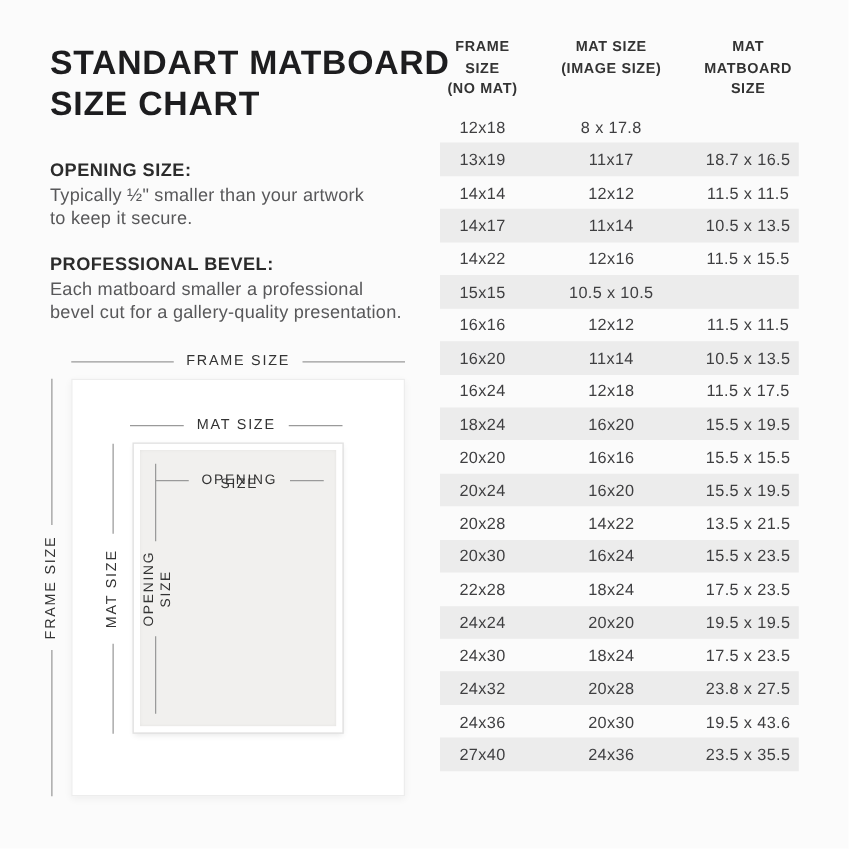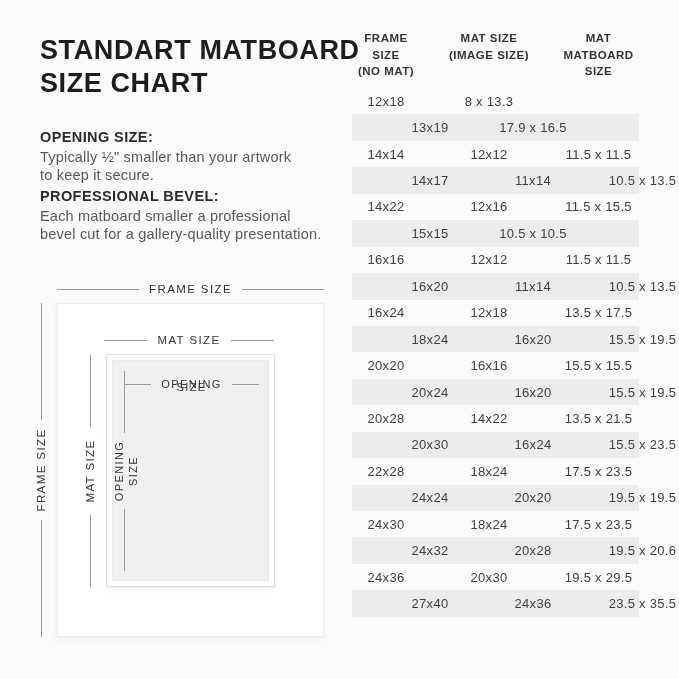--- a/index.html
+++ b/index.html
@@ -12,21 +12,21 @@
   }
 
   
   .page-title {
     position:absolute; left:40px; top:34px;
     font-size:27px; font-weight:700; letter-spacing:.6px;
     line-height:1.24; color:#1d1d1f; white-space:pre-line;
   }
   .section { position:absolute; left:40px; width:300px; }
   .sec-opening { top:129px; }
-  .sec-bevel  { top:188px; }
+  .sec-bevel  { top:204px; }
   .section h3 {
     font-size:14.5px; font-weight:700; letter-spacing:.4px;
     color:#2b2b2b; margin-bottom:3px;
   }
   .section p {
     font-size:14.5px; line-height:1.25; color:#58585a;
     letter-spacing:.2px; white-space:pre-line;
   }
 
   
@@ -86,21 +86,21 @@
   .thead .th {
     text-align:center; font-size:11.5px; font-weight:700;
     letter-spacing:.5px; color:#333; line-height:1.45;
     white-space:pre-line;
   }
   .tbody { position:absolute; left:352px; top:88px; width:287px; }
   .trow {
     display:grid; grid-template-columns:68px 138px 81px;
     height:26.45px; align-items:center;
   }
-  .trow.alt { background:#ececec;padding-left:44px; }
+  .trow.alt { background:#ececec; }
   .trow .td {
     text-align:center; font-size:13px; color:#3f3f41;
     letter-spacing:.3px; white-space:nowrap;
   }
 </style>
 </head>
 <body>
 
 <div class="canvas">
 
@@ -169,26 +169,27 @@
 (IMAGE SIZE)</div>
       <div class="th">MAT MATBOARD
 SIZE</div>
     </div>
   </div>
 
   <div class="tbody">
 
       <div class="trow">
         <div class="td">12x18</div>
-        <div class="td">8 x 13.3</div>
+        <div class="td">8 x 17.8</div>
       </div>
 
       <div class="trow alt">
         <div class="td">13x19</div>
-        <div class="td">17.9 x 16.5</div>
+        <div class="td">11x17</div>
+        <div class="td">18.7 x 16.5</div>
       </div>
 
       <div class="trow">
         <div class="td">14x14</div>
         <div class="td">12x12</div>
         <div class="td">11.5 x 11.5</div>
       </div>
 
       <div class="trow alt">
         <div class="td">14x17</div>
@@ -215,21 +216,21 @@
 
       <div class="trow alt">
         <div class="td">16x20</div>
         <div class="td">11x14</div>
         <div class="td">10.5 x 13.5</div>
       </div>
 
       <div class="trow">
         <div class="td">16x24</div>
         <div class="td">12x18</div>
-        <div class="td">13.5 x 17.5</div>
+        <div class="td">11.5 x 17.5</div>
       </div>
 
       <div class="trow alt">
         <div class="td">18x24</div>
         <div class="td">16x20</div>
         <div class="td">15.5 x 19.5</div>
       </div>
 
       <div class="trow">
         <div class="td">20x20</div>
@@ -269,27 +270,27 @@
 
       <div class="trow">
         <div class="td">24x30</div>
         <div class="td">18x24</div>
         <div class="td">17.5 x 23.5</div>
       </div>
 
       <div class="trow alt">
         <div class="td">24x32</div>
         <div class="td">20x28</div>
-        <div class="td">19.5 x 20.6</div>
+        <div class="td">23.8 x 27.5</div>
       </div>
 
       <div class="trow">
         <div class="td">24x36</div>
         <div class="td">20x30</div>
-        <div class="td">19.5 x 29.5</div>
+        <div class="td">19.5 x 43.6</div>
       </div>
 
       <div class="trow alt">
         <div class="td">27x40</div>
         <div class="td">24x36</div>
         <div class="td">23.5 x 35.5</div>
       </div>
     </div>
 
 </div>

